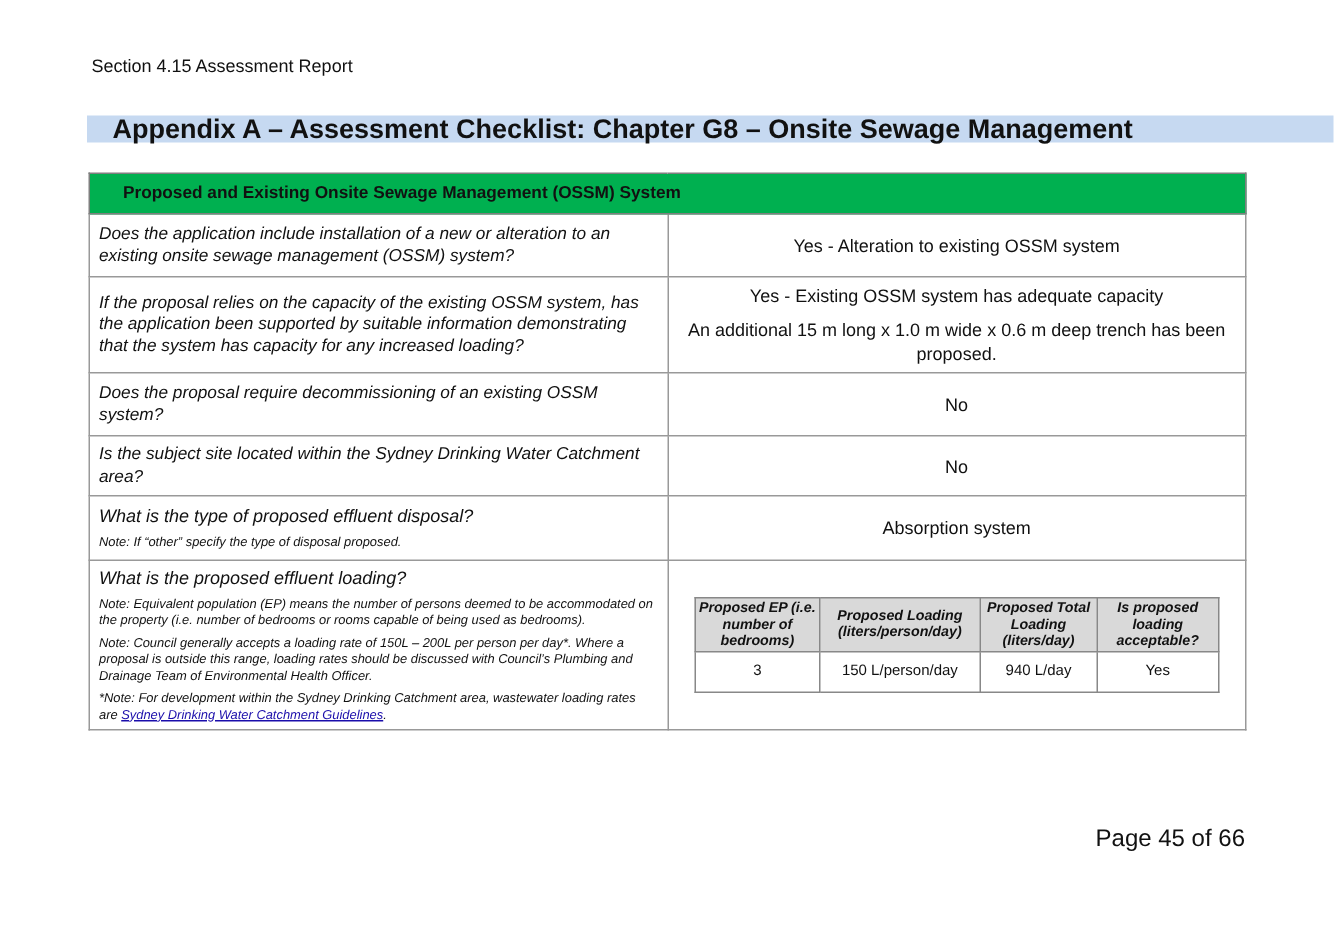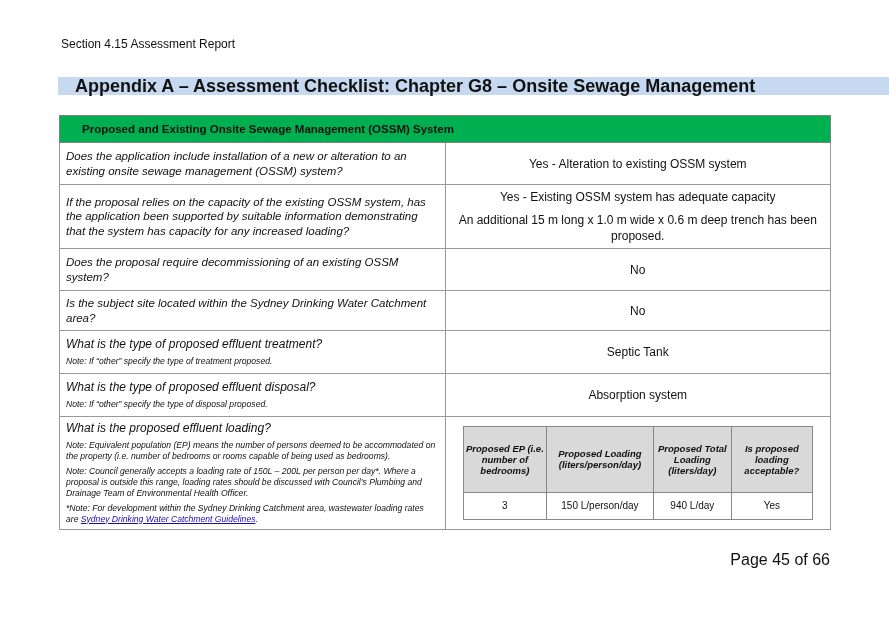--- a/index.html
+++ b/index.html
@@ -11,21 +11,21 @@
   table.main td.section-header { background: #00b050; font-weight: bold; font-size: 11.5px; height: 26px; padding: 0 22px; border-color: #7f7f7f; }
   td.q { width: 365px; padding: 4px 6px; font-style: italic; font-size: 11.5px; line-height: 14.5px; }
   td.a { text-align: center; font-size: 12px; line-height: 16px; padding: 4px 10px; }
   .q-main { font-size: 12px; }
   .note { font-size: 8.6px; line-height: 11px; margin-top: 4px; }
   .note + .note { margin-top: 4px; }
   .note a { color: #1a0dab; text-decoration: underline; }
   .a p { margin: 0; }
   .a p + p { margin-top: 7px; }
   table.inner { border-collapse: collapse; margin: 0 auto; width: 350px; font-size: 9.5px; }
-  table.inner th { background: #d9d9d9; font-style: italic; font-weight: bold; border: 1px solid #888; padding: 16px 2px; line-height: 11px; }
+  table.inner th { background: #d9d9d9; font-style: italic; font-weight: bold; border: 1px solid #888; padding: 1px 2px; line-height: 11px; }
   table.inner td { border: 1px solid #888; padding: 5px 2px; text-align: center; font-size: 10px; }
   .page-number { position: absolute; right: 59px; top: 551px; font-size: 16px; }
 </style>
 </head>
 <body>
 
 <div class="running-header">Section 4.15 Assessment Report</div>
 <div class="appendix-title">Appendix A – Assessment Checklist: Chapter G8 – Onsite Sewage Management</div>
 
 <table class="main">
@@ -49,29 +49,20 @@
   <tr style="height:42px">
     <td class="q">Does the proposal require decommissioning of an existing OSSM system?</td>
     <td class="a">
           <p>No</p>
         </td>
   </tr>
   <tr style="height:40px">
     <td class="q">Is the subject site located within the Sydney Drinking Water Catchment area?</td>
     <td class="a">
           <p>No</p>
-        </td>
-  </tr>
-  <tr style="height:43px">
-    <td class="q">
-      <div class="q-main">What is the type of proposed effluent treatment?</div>
-      <div class="note">Note: If “other” specify the type of treatment proposed.</div>
-    </td>
-    <td class="a">
-          <p>Septic Tank</p>
         </td>
   </tr>
   <tr style="height:43px">
     <td class="q">
       <div class="q-main">What is the type of proposed effluent disposal?</div>
       <div class="note">Note: If “other” specify the type of disposal proposed.</div>
     </td>
     <td class="a">
           <p>Absorption system</p>
         </td>

